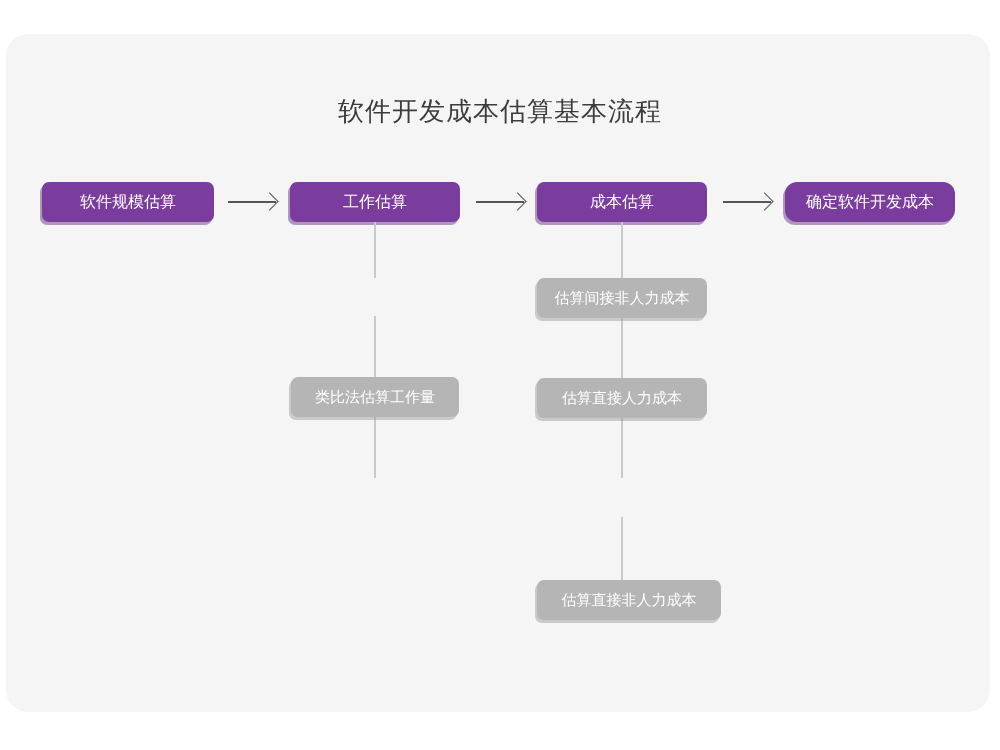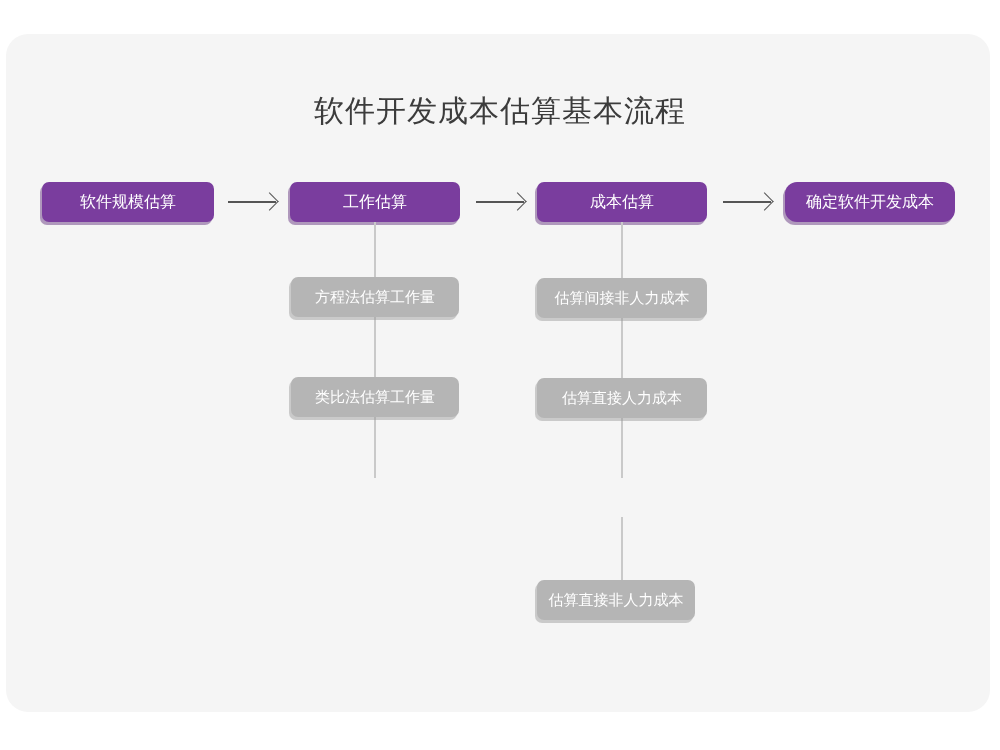--- a/index.html
+++ b/index.html
@@ -29,21 +29,21 @@
     background: #f5f5f5;
     border-radius: 22px;
   }
   
   .title {
     position: absolute;
     left: 0;
     top: 92px;
     width: 1000px;
     text-align: center;
-    font-size: 30px;
+    font-size: 26px;
     line-height: 38px;
     color: #3c3c3c;
     letter-spacing: 1px;
     white-space: nowrap;
   }
   
   .node {
     position: absolute;
     display: flex;
     align-items: center;
@@ -127,30 +127,29 @@
 
   <div class="arrow" style="left:723px; width:48px;">
     <span class="shaft"></span>
     <span class="head"></span>
   </div>
 
   <div class="vline" style="left:374px; top:222px; height:56px;"></div>
   <div class="vline" style="left:374px; top:316px; height:62px;"></div>
   <div class="vline" style="left:374px; top:416px; height:62px;"></div>
 
-  <div class="node secondary" style="left:291px; top:277px; width:168px;">方程法估算工作量</div>
 
   <div class="node secondary" style="left:291px; top:377px; width:168px;">类比法估算工作量</div>
 
 
   <div class="vline" style="left:621px; top:222px; height:56px;"></div>
   <div class="vline" style="left:621px; top:317px; height:61px;"></div>
   <div class="vline" style="left:621px; top:417px; height:61px;"></div>
   <div class="vline" style="left:621px; top:517px; height:63px;"></div>
 
   <div class="node secondary" style="left:537px; top:378px; width:170px;">估算直接人力成本</div>
 
   <div class="node secondary" style="left:537px; top:278px; width:170px;">估算间接非人力成本</div>
 
 
-  <div class="node secondary" style="left:537px; top:580px; width:158px;">估算直接非人力成本</div>
+  <div class="node secondary" style="left:537px; top:580px; width:184px;">估算直接非人力成本</div>
 
 </div>
 
 </body></html>

